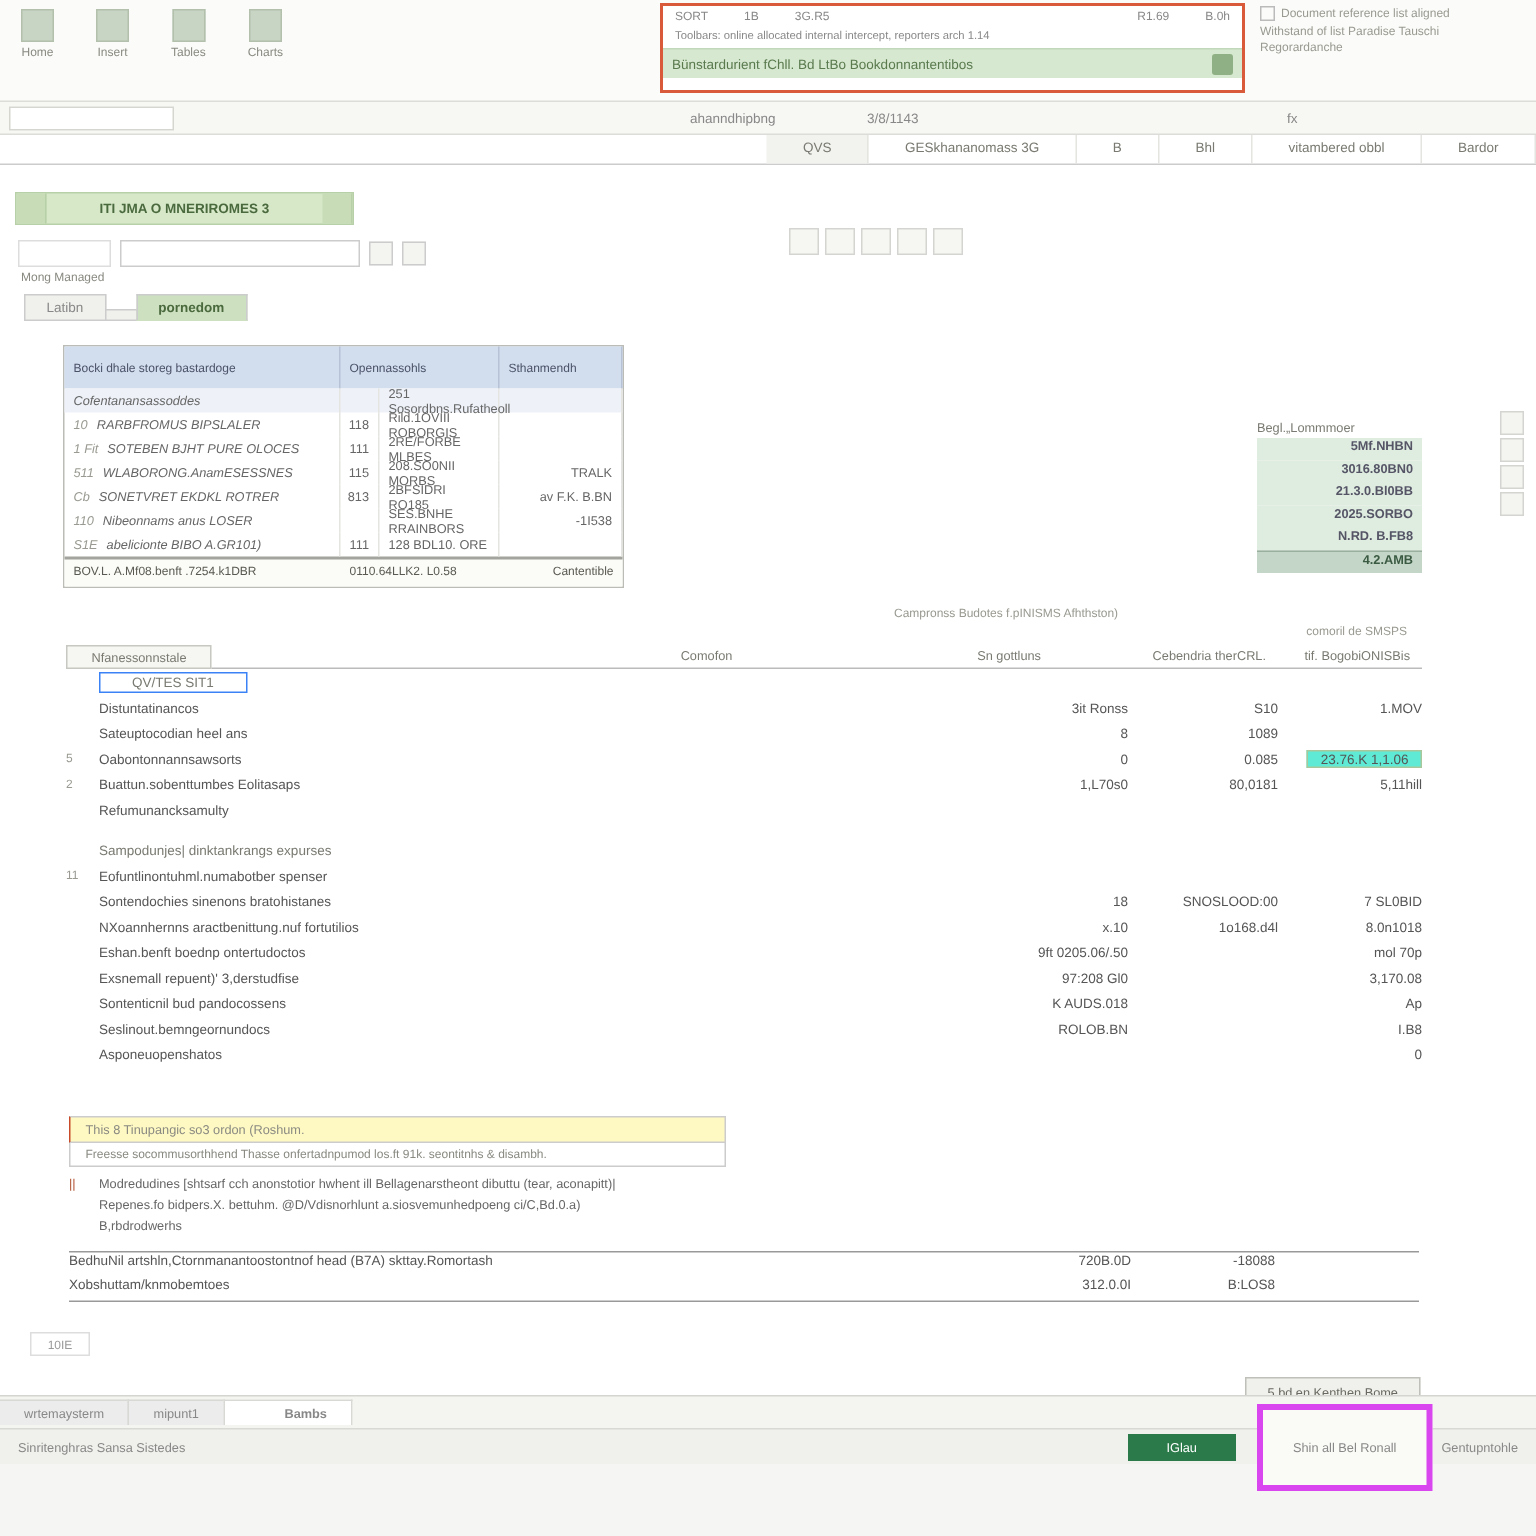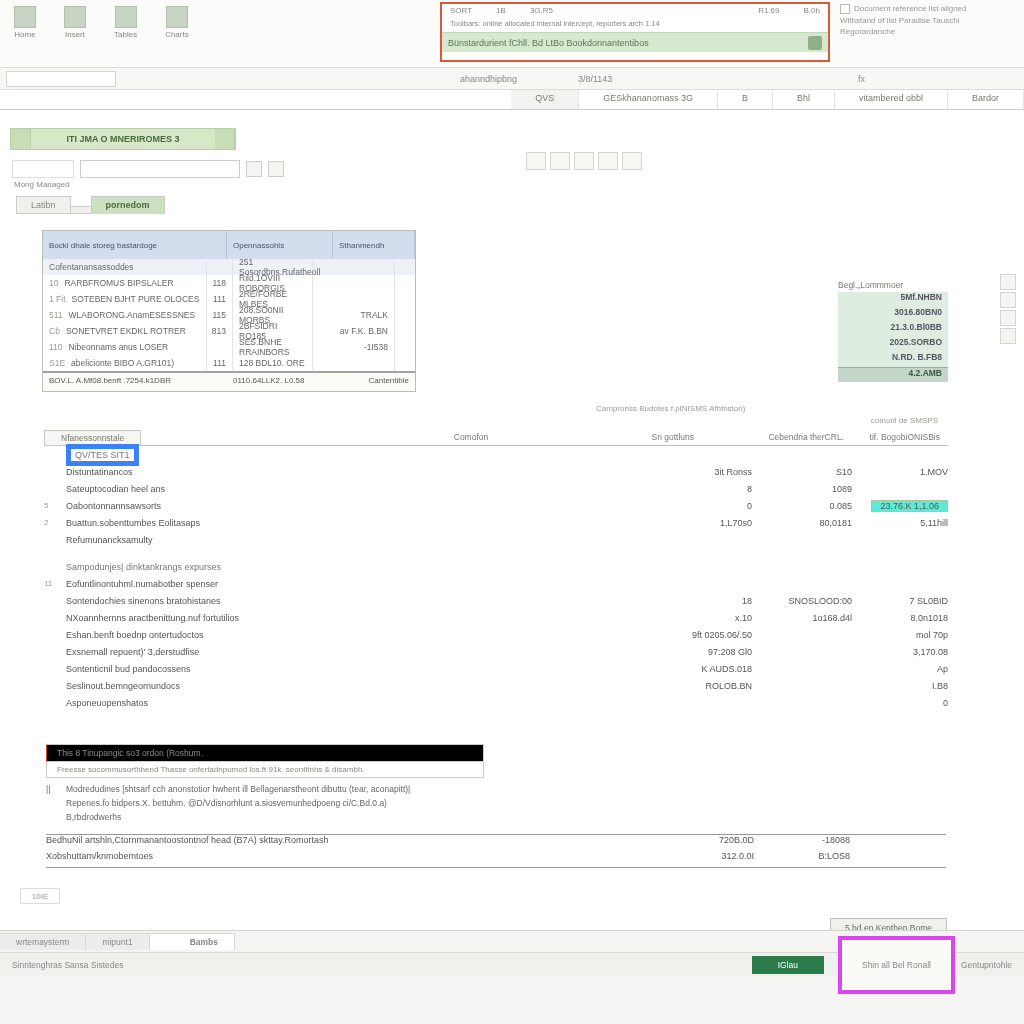--- a/index.html
+++ b/index.html
@@ -48,21 +48,21 @@
   .tree-tab.ico { width: 22px; padding: 3px; }
   .tree-tab.act { background: #cde0c0; color: #4a6a3e; font-weight: bold; border-bottom-color: #cde0c0; }
 
   .tree-grid { position: absolute; top: 120px; left: 42px; width: 374px; border: 1px solid #bcbcb6; font-size: 8.5px; background: #fff; }
   .tg-hdr { display: flex; background: #d2ddee; height: 28px; }
   .tg-hdr > div { border-right: 1px solid #b8c2d6; display: flex; align-items: center; padding: 0 6px; color: #4a5268; font-size: 8px; }
   .tg-h1 { width: 184px; } .tg-h2 { width: 106px; } .tg-h3 { width: 82px; }
   .tg-row { display: flex; height: 16px; }
   .tg-row > div { border-right: 1px solid #e4e4e0; padding: 0 6px; display: flex; align-items: center; color: #666; }
   .tg-row.sub { background: #eef2f8; color: #4a5268; }
-  .tg-row .c1 { width: 164px; } .tg-row .c2 { width: 26px; justify-content: flex-end; } .tg-row .c2b { width: 80px; } .tg-row .c3 { width: 82px; justify-content: flex-end; }
+  .tg-row .c1 { width: 184px; font-style: italic; } .tg-row .c2 { width: 26px; justify-content: flex-end; } .tg-row .c2b { width: 80px; } .tg-row .c3 { width: 82px; justify-content: flex-end; }
   .tg-foot { display: flex; height: 20px; border-top: 2px solid #a4a49e; background: #fbfbf7; }
   .tg-foot > div { padding: 3px 6px; font-size: 8px; color: #5a5a52; }
 
   .side-sum { position: absolute; top: 170px; left: 838px; width: 110px; font-size: 8.5px; }
   .side-sum .hdr { color: #7a7a72; margin-bottom: 2px; }
   .side-sum .cell { height: 15px; text-align: right; padding: 0 6px; color: #556; }
   .side-sum .cell.hl { background: #dfece0; font-weight: bold; }
   .side-sum .tot { background: #c4d6c8; color: #3a5a42; font-weight: bold; border-top: 1px solid #9ab09e; }
 
   .caption-mid { position: absolute; top: 294px; left: 596px; font-size: 8px; color: #9a9a92; }
@@ -73,26 +73,26 @@
   .ws-colhdr .pill { border: 1px solid #c8c8c2; padding: 2px 16px; background: #f6f6f2; margin-bottom: -1px; }
   .ws-colhdr .sp { flex: 1; }
   .ws-colhdr .ch { width: 96px; text-align: right; padding: 2px 8px; }
   .ws-colhdr .ch.w { width: 150px; }
   .ws-row { display: flex; height: 17px; align-items: center; }
   .ws-row .num { width: 22px; color: #9a9a92; font-size: 8px; }
   .ws-row .desc { flex: 1; }
   .ws-row .v { width: 96px; text-align: right; }
   .ws-row .v.w { width: 100px; }
   .ws-row.hdr .desc { color: #7a7a72; }
-  .ws-row .pill-cell { border: 5px solid #3b82f6; padding: 1px 4px; display: inline-block; }
+  .ws-row .pill-cell { border: 1px solid #3b82f6; padding: 1px 21px; display: inline-block; }
   .ws-row .box-hl { border: 1px solid #a8c89c; background: #5eead4; padding: 0 8px; }
   .ws-gap { height: 10px; }
 
   .notes-box { position: absolute; top: 634px; left: 46px; width: 438px; }
-  .notes-box .n1 { border: 1px solid #c84a2a; border-right-color: #ccc; border-top-color: #ccc; border-bottom-color: #ccc; padding: 3px 10px; background: #000000; font-size: 8.5px; color: #8a8a82; }
+  .notes-box .n1 { border: 1px solid #c84a2a; border-right-color: #ccc; border-top-color: #ccc; border-bottom-color: #ccc; padding: 3px 10px; background: #fef9c3; font-size: 8.5px; color: #8a8a82; }
   .notes-box .n2 { border: 1px solid #ccc; border-top: none; padding: 3px 10px; font-size: 8px; color: #8a8a82; }
   .notes-line { display: flex; padding: 2px 0; font-size: 8.5px; color: #666; }
   .notes-line .mk { width: 20px; color: #b05030; }
 
   .ws-foot { position: absolute; top: 724px; left: 46px; width: 900px; }
   .ws-foot .r { display: flex; height: 17px; font-size: 9px; color: #555; }
   .ws-foot .r .d { flex: 1; }
   .ws-foot .r .v { width: 96px; text-align: right; }
   .ws-foot .r.top { border-top: 1px solid #999; }
 

